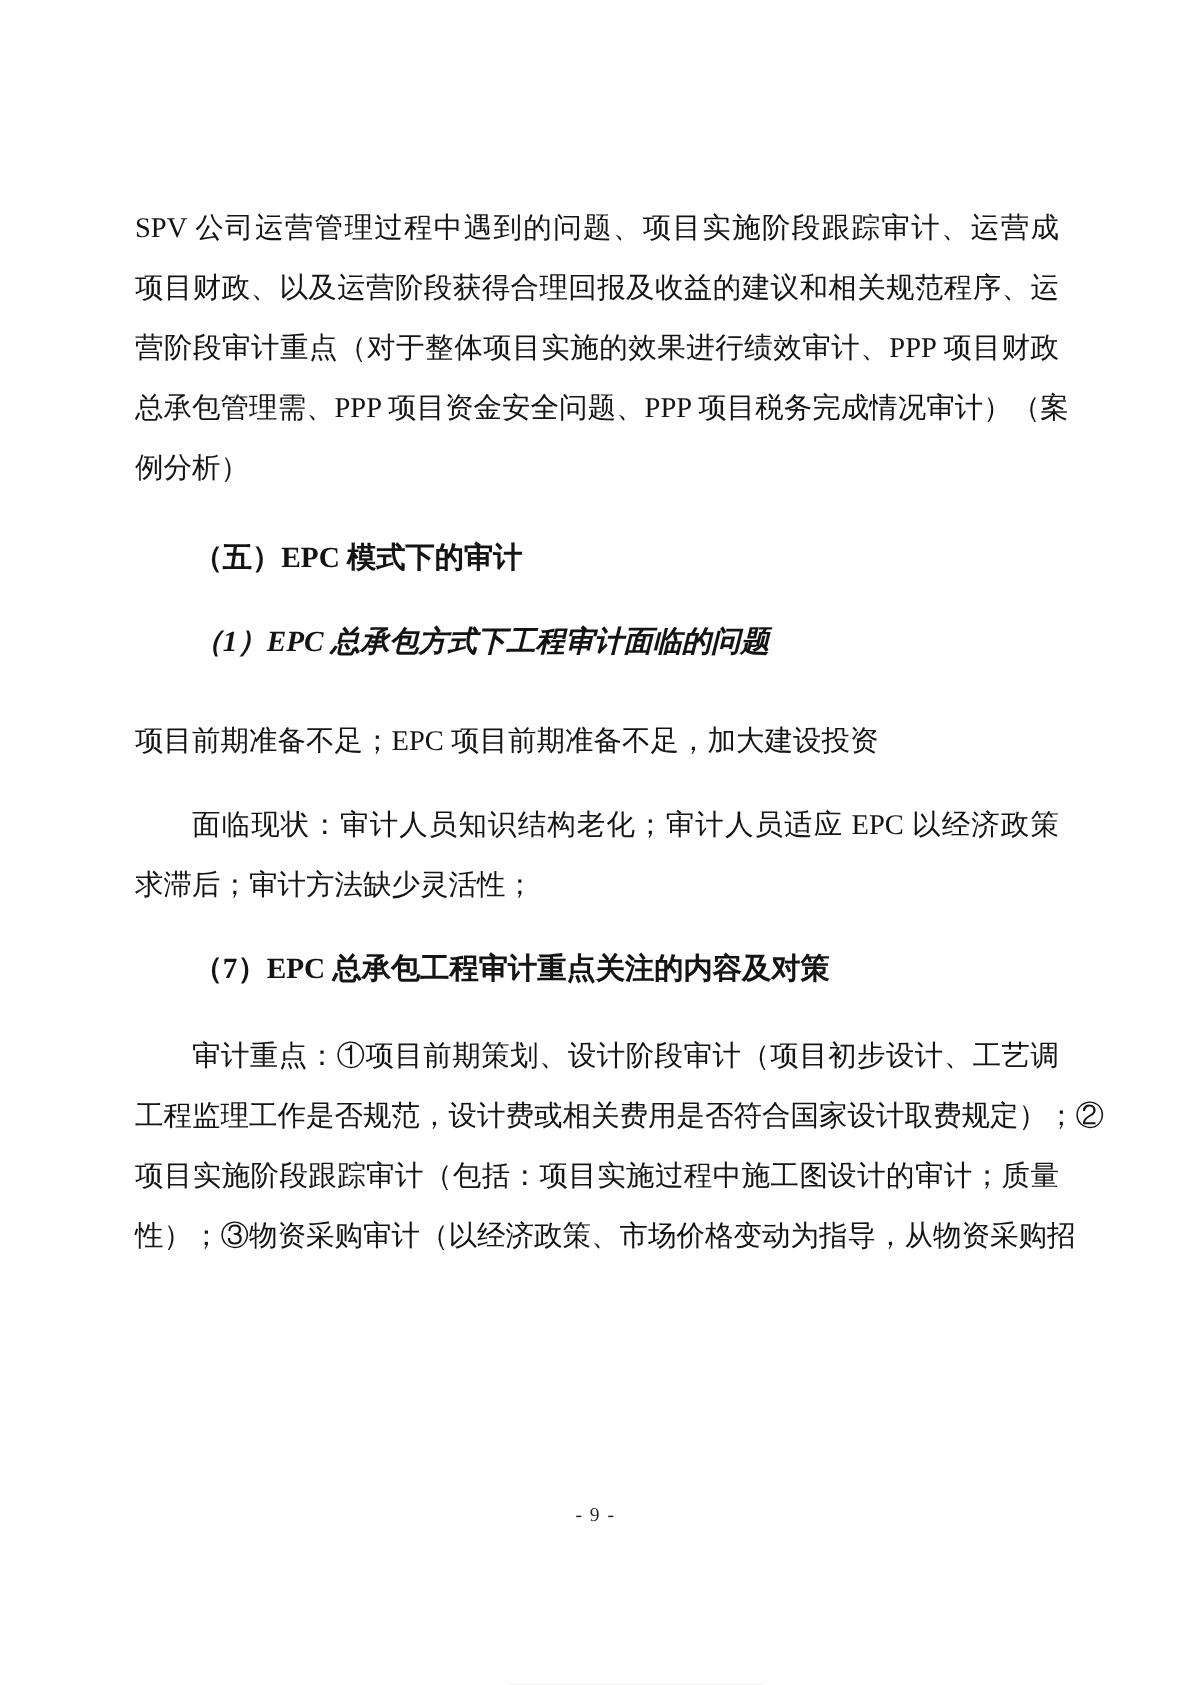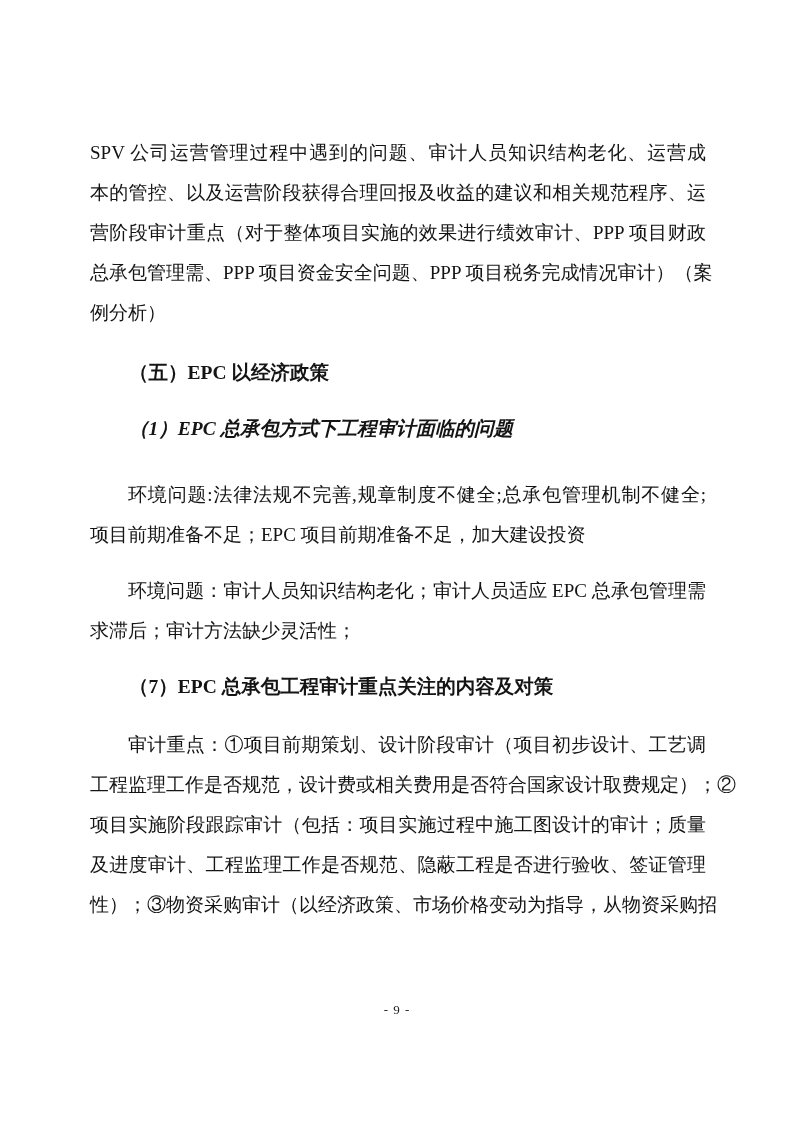--- a/index.html
+++ b/index.html
@@ -57,47 +57,45 @@
     letter-spacing:1px;
   }
 </style>
 </head>
 <body>
 
 <div class="page">
   <div class="content">
 
     <div>
-      <div class="line">SPV 公司运营管理过程中遇到的问题、审计人员知识结构老化、运营成</div>
-      <div class="line">本的管控、以及运营阶段获得合理回报及收益的建议和相关规范程序、运</div>
+      <div class="line">SPV 公司运营管理过程中遇到的问题、项目实施阶段跟踪审计、运营成</div>
+      <div class="line">项目财政、以及运营阶段获得合理回报及收益的建议和相关规范程序、运</div>
       <div class="line">营阶段审计重点（对于整体项目实施的效果进行绩效审计、PPP 项目财政</div>
       <div class="line">总承包管理需、PPP 项目资金安全问题、PPP 项目税务完成情况审计）（案</div>
       <div class="line last">例分析）</div>
     </div>
 
-    <div class="heading h1-gap">（五）EPC 以经济政策</div>
+    <div class="heading h1-gap">（五）EPC 模式下的审计</div>
 
     <div class="heading h2-gap">（1）EPC 总承包方式下工程审计面临的问题</div>
 
     <div class="p-gap">
-      <div class="line fl-indent">环境问题:法律法规不完善,规章制度不健全;总承包管理机制不健全;</div>
       <div class="line last">项目前期准备不足；EPC 项目前期准备不足，加大建设投资</div>
     </div>
 
     <div class="p3-gap">
-      <div class="line fl-indent">环境问题：审计人员知识结构老化；审计人员适应 EPC 总承包管理需</div>
+      <div class="line fl-indent">面临现状：审计人员知识结构老化；审计人员适应 EPC 以经济政策</div>
       <div class="line last">求滞后；审计方法缺少灵活性；</div>
     </div>
 
     <div class="heading h3-gap">（7）EPC 总承包工程审计重点关注的内容及对策</div>
 
     <div class="p4-gap">
       <div class="line fl-indent">审计重点：①项目前期策划、设计阶段审计（项目初步设计、工艺调</div>
       <div class="line">工程监理工作是否规范，设计费或相关费用是否符合国家设计取费规定）；②</div>
       <div class="line">项目实施阶段跟踪审计（包括：项目实施过程中施工图设计的审计；质量</div>
-      <div class="line">及进度审计、工程监理工作是否规范、隐蔽工程是否进行验收、签证管理</div>
       <div class="line">性）；③物资采购审计（以经济政策、市场价格变动为指导，从物资采购招</div>
     </div>
 
   </div>
 
   <div class="footer">- 9 -</div>
 </div>
 
 </body></html>

